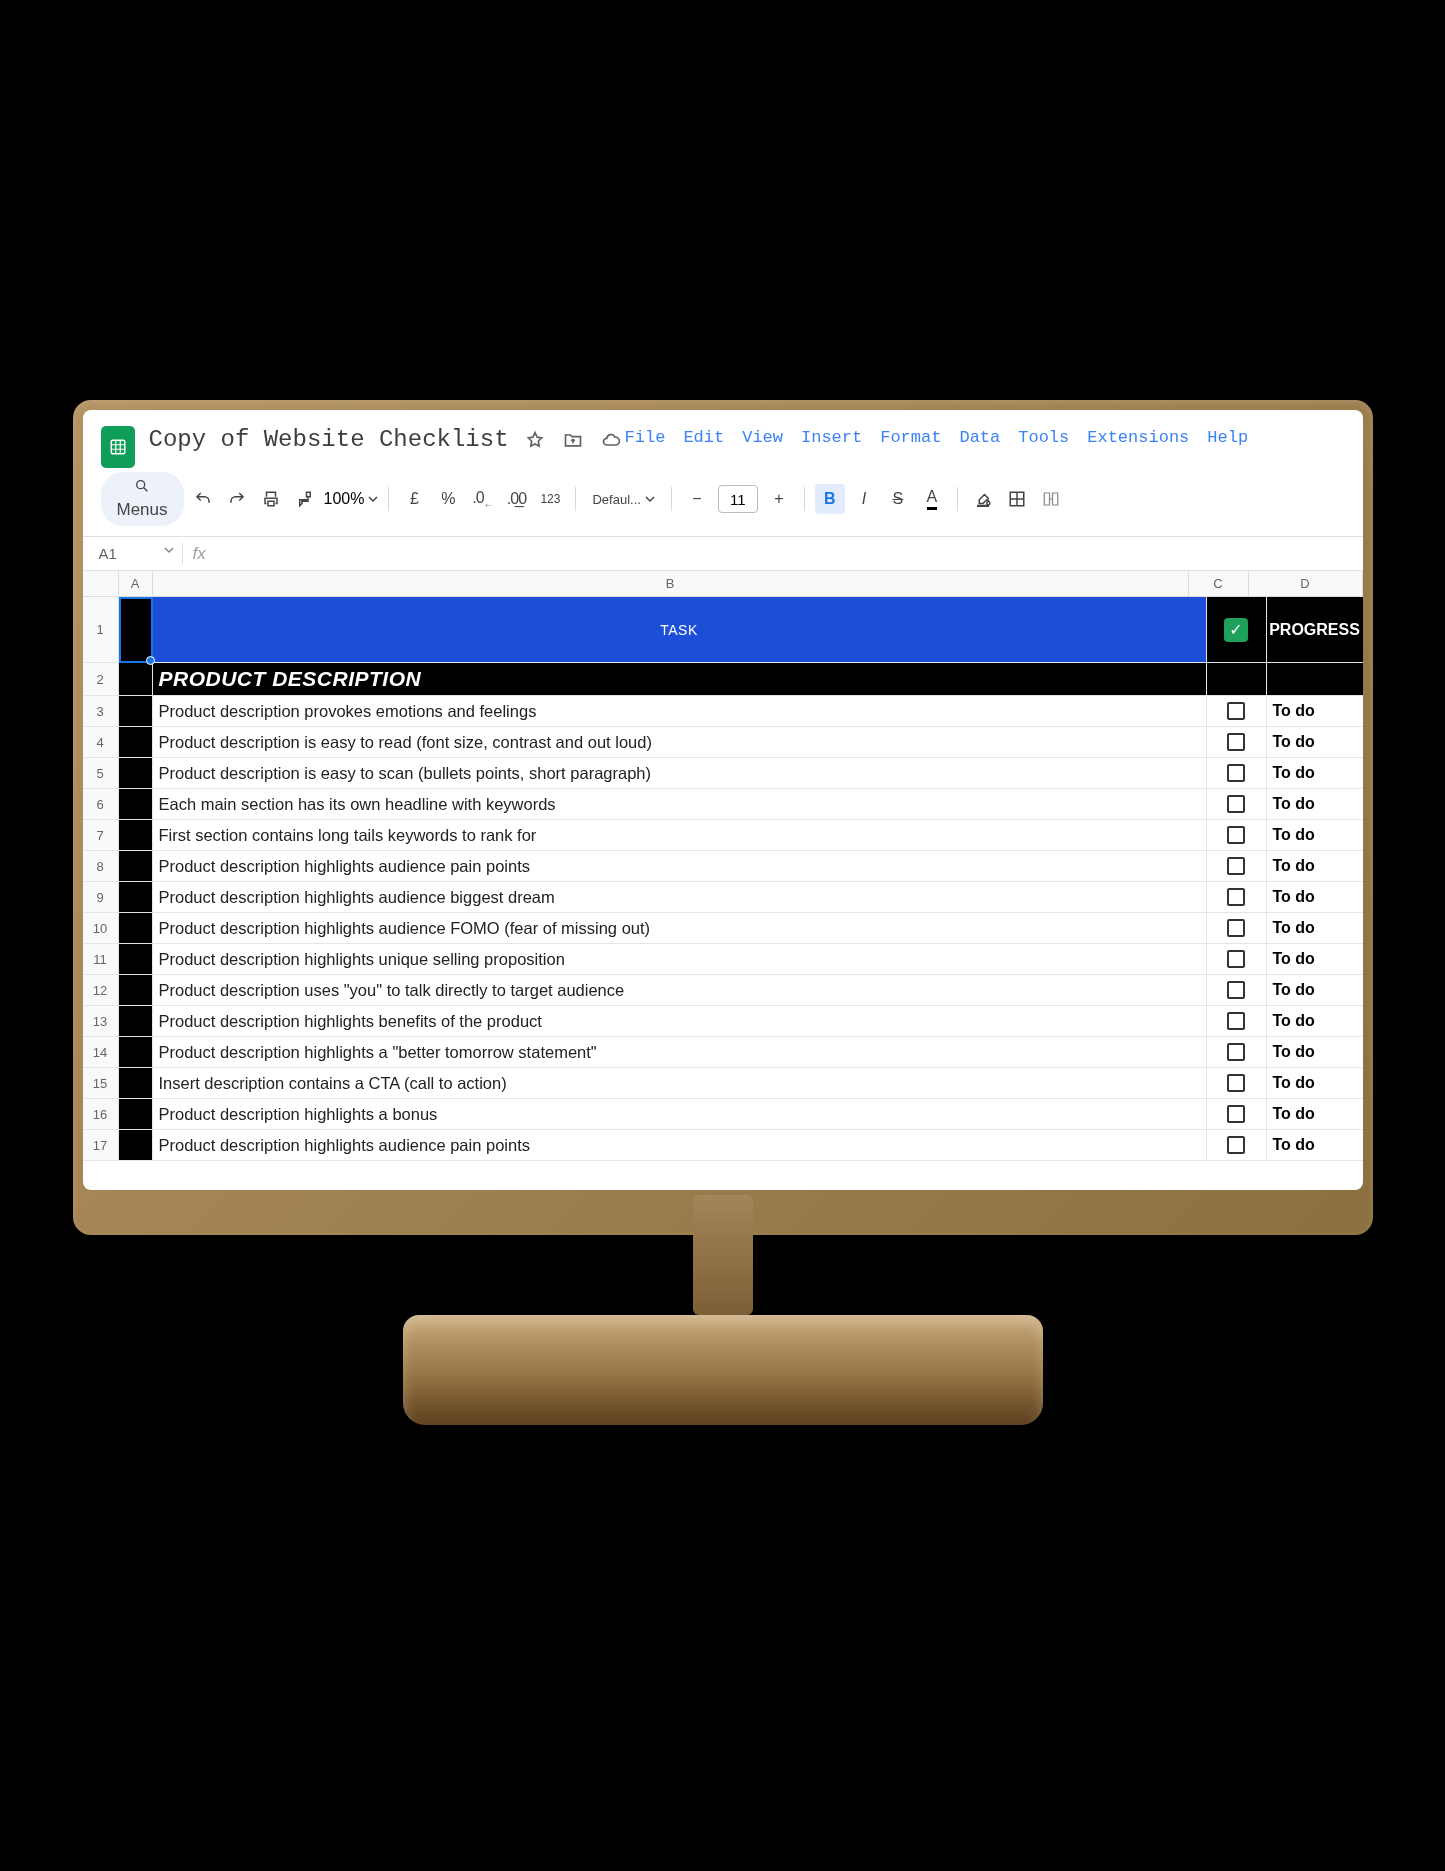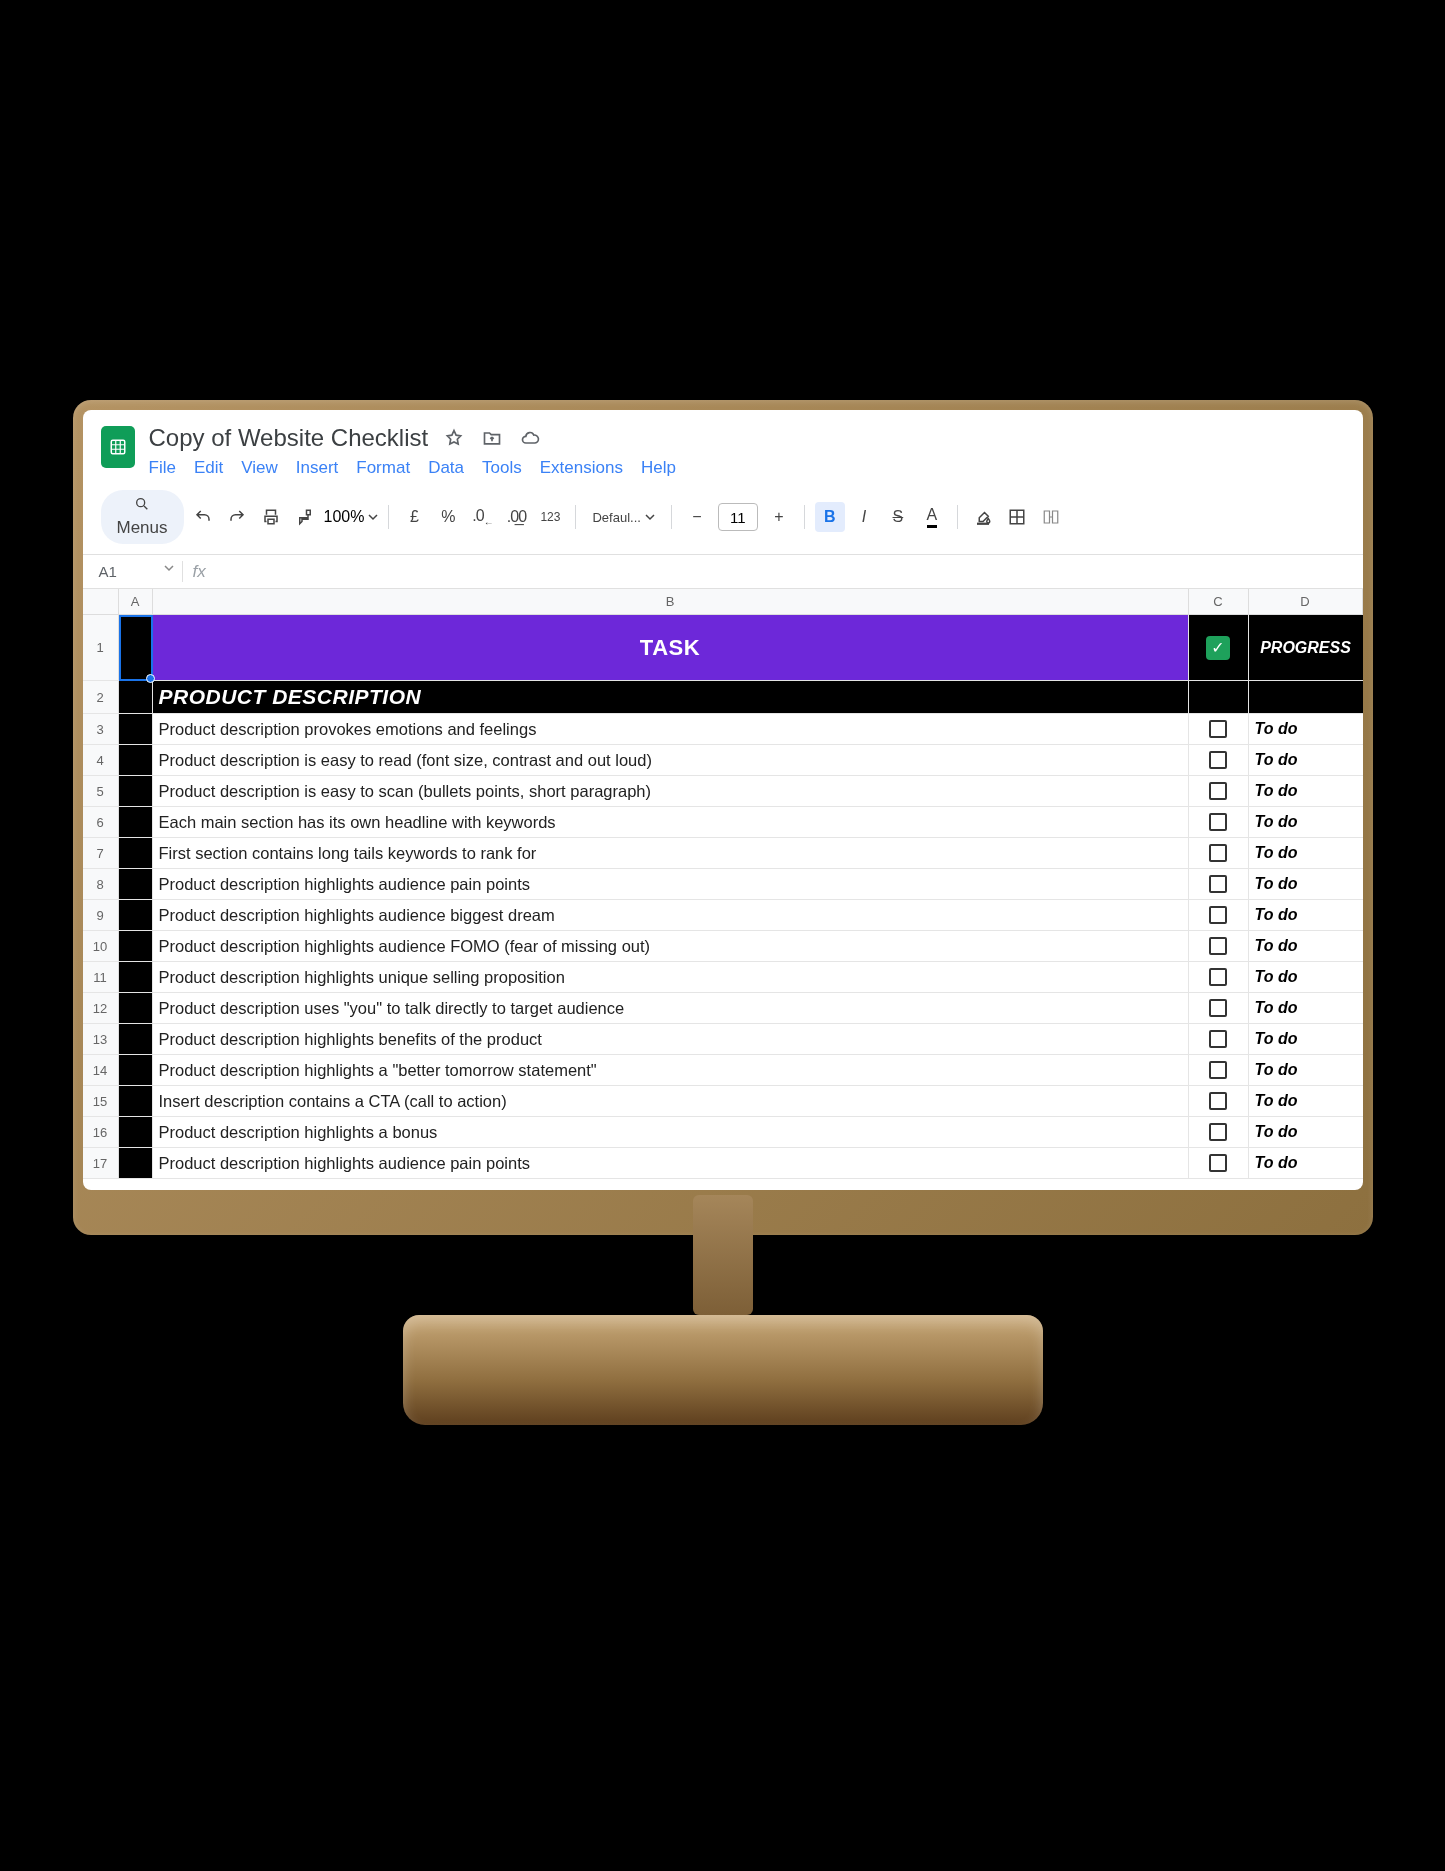--- a/index.html
+++ b/index.html
@@ -45,21 +45,21 @@
     border-radius:8px;
     overflow:hidden;
     height:780px;
     display:flex;
     flex-direction:column;
   }
   
   .titlebar { display:flex; align-items:flex-start; gap:14px; padding:14px 18px 0 18px;}
   .sheets-logo { width:34px; height:42px; background:#0f9d58; border-radius:5px; display:flex; align-items:center; justify-content:center; margin-top:2px;}
   .sheets-logo svg { width:18px; height:18px; }
-  .title-col { display:flex; flex-direction:column; gap:2px;}
+  .title-col { display:flex; flex-direction:row; gap:2px;font-family:Liberation Mono, monospace;}
   .doc-title-row { display:flex; align-items:center; gap:14px;}
   .doc-title { font-size:24px; color:#3c4043;}
   .icon-btn { width:24px; height:24px; display:flex; align-items:center; justify-content:center; color:#5f6368; cursor:pointer;}
   .menu-row { display:flex; gap:18px; font-size:17px; color:#3b82f6; padding:4px 0 8px;}
   .menu-item { cursor:pointer;}
   
   .toolbar { display:flex; align-items:center; gap:4px; padding:4px 18px 10px 18px; border-bottom:1px solid #e0e0e0; flex-wrap:nowrap;}
   .search-pill { display:flex; align-items:center; gap:6px; background:#edf2fa; border-radius:22px; padding:6px 16px; color:#444; font-size:17px;flex-direction:column;}
   .tbtn { min-width:30px; height:30px; display:flex; align-items:center; justify-content:center; color:#444; border-radius:4px; cursor:pointer; padding:0 4px; font-size:16px;}
   .sep { width:1px; height:24px; background:#d6d8db; margin:0 6px;}
@@ -77,25 +77,25 @@
   .grid { flex:1; overflow:hidden; position:relative;}
   .col-headers{ display:flex; background:#f8f9fa; border-bottom:1px solid #ddd; height:26px; font-size:13px; color:#666;}
   .corner{width:36px; border-right:1px solid #ddd;}
   .ch{ display:flex; align-items:center; justify-content:center; border-right:1px solid #ddd;}
   .ch-a{width:34px;} .ch-b{flex:1;} .ch-c{width:60px;} .ch-d{width:114px;}
   .row{ display:flex; border-bottom:1px solid #e5e5e5; height:31px; align-items:stretch;}
   .rh{ width:36px; background:#f8f9fa; border-right:1px solid #ddd; display:flex; align-items:center; justify-content:center; font-size:13px; color:#666;}
   .cell-a{width:34px; border-right:1px solid #e5e5e5; background:#000;}
   .cell-b{flex:1; border-right:1px solid #e5e5e5; display:flex; align-items:center; padding:0 6px; font-size:16.5px; color:#222;}
   .cell-c{width:60px; border-right:1px solid #e5e5e5; display:flex; align-items:center; justify-content:center;}
-  .cell-d{width:114px; display:flex; align-items:center; padding:0 6px; font-size:16px; font-weight:bold;font-style:italic;}
+  .cell-d{width:96px; display:flex; align-items:center; padding:0 6px; font-size:16px; font-weight:bold;}
   
   .row.header{ height:66px;}
   .row.header .cell-a{background:#000;}
-  .row.header .cell-b{background:#6d28d9; color:#fff; font-weight:bold; justify-content:center; font-size:22px; letter-spacing:.5px;}
+  .row.header .cell-b{background:#1d4ed8; color:#fff; font-weight:normal; justify-content:center; font-size:14px; letter-spacing:.5px;}
   .row.header .cell-c{background:#000;}
   .row.header .cell-d{background:#000; color:#fff; font-weight:bold; font-size:16px; justify-content:center;}
   .hdr-check{ width:24px; height:24px; background:#1ea15b; border-radius:4px; display:flex; align-items:center; justify-content:center; color:#fff; font-size:16px;}
   
   .row.section{ height:33px;}
   .row.section .cell-b{background:#000; color:#fff; font-weight:bold; font-style:italic; font-size:21px; letter-spacing:.5px;}
   .row.section .cell-c, .row.section .cell-d{ background:#000;}
   
   .chk{ width:18px; height:18px; border:2px solid #333; border-radius:2px;}
   

